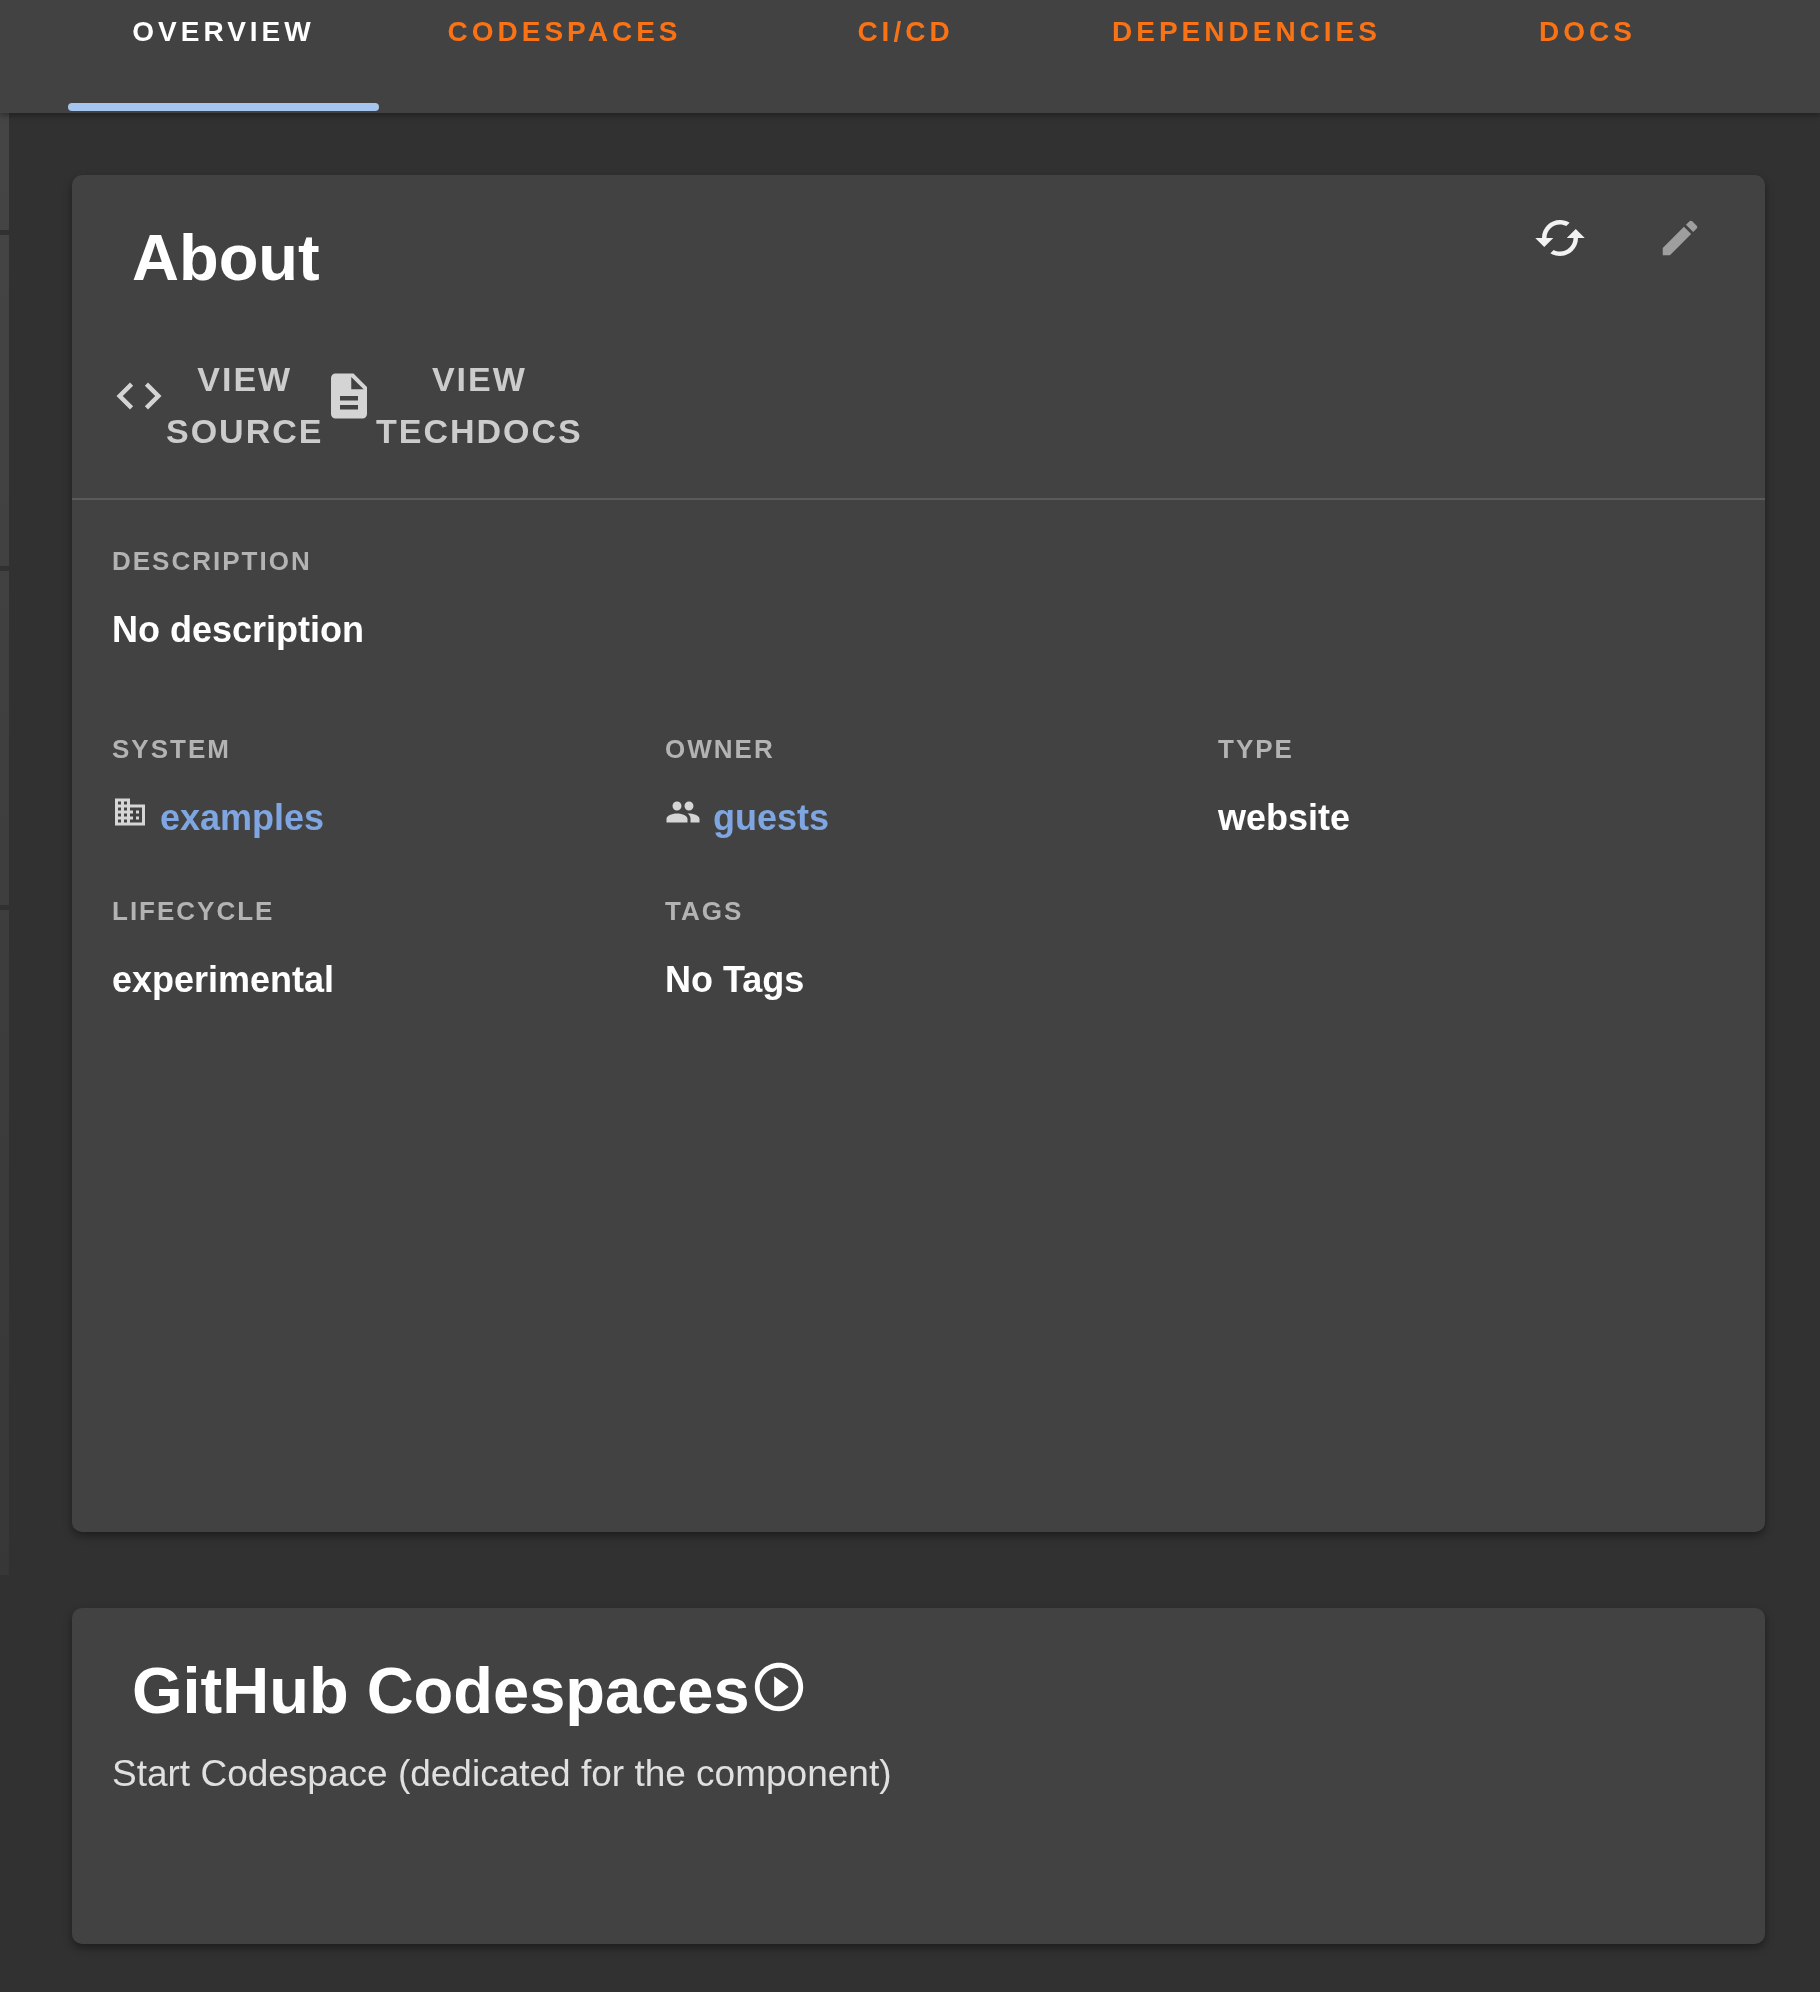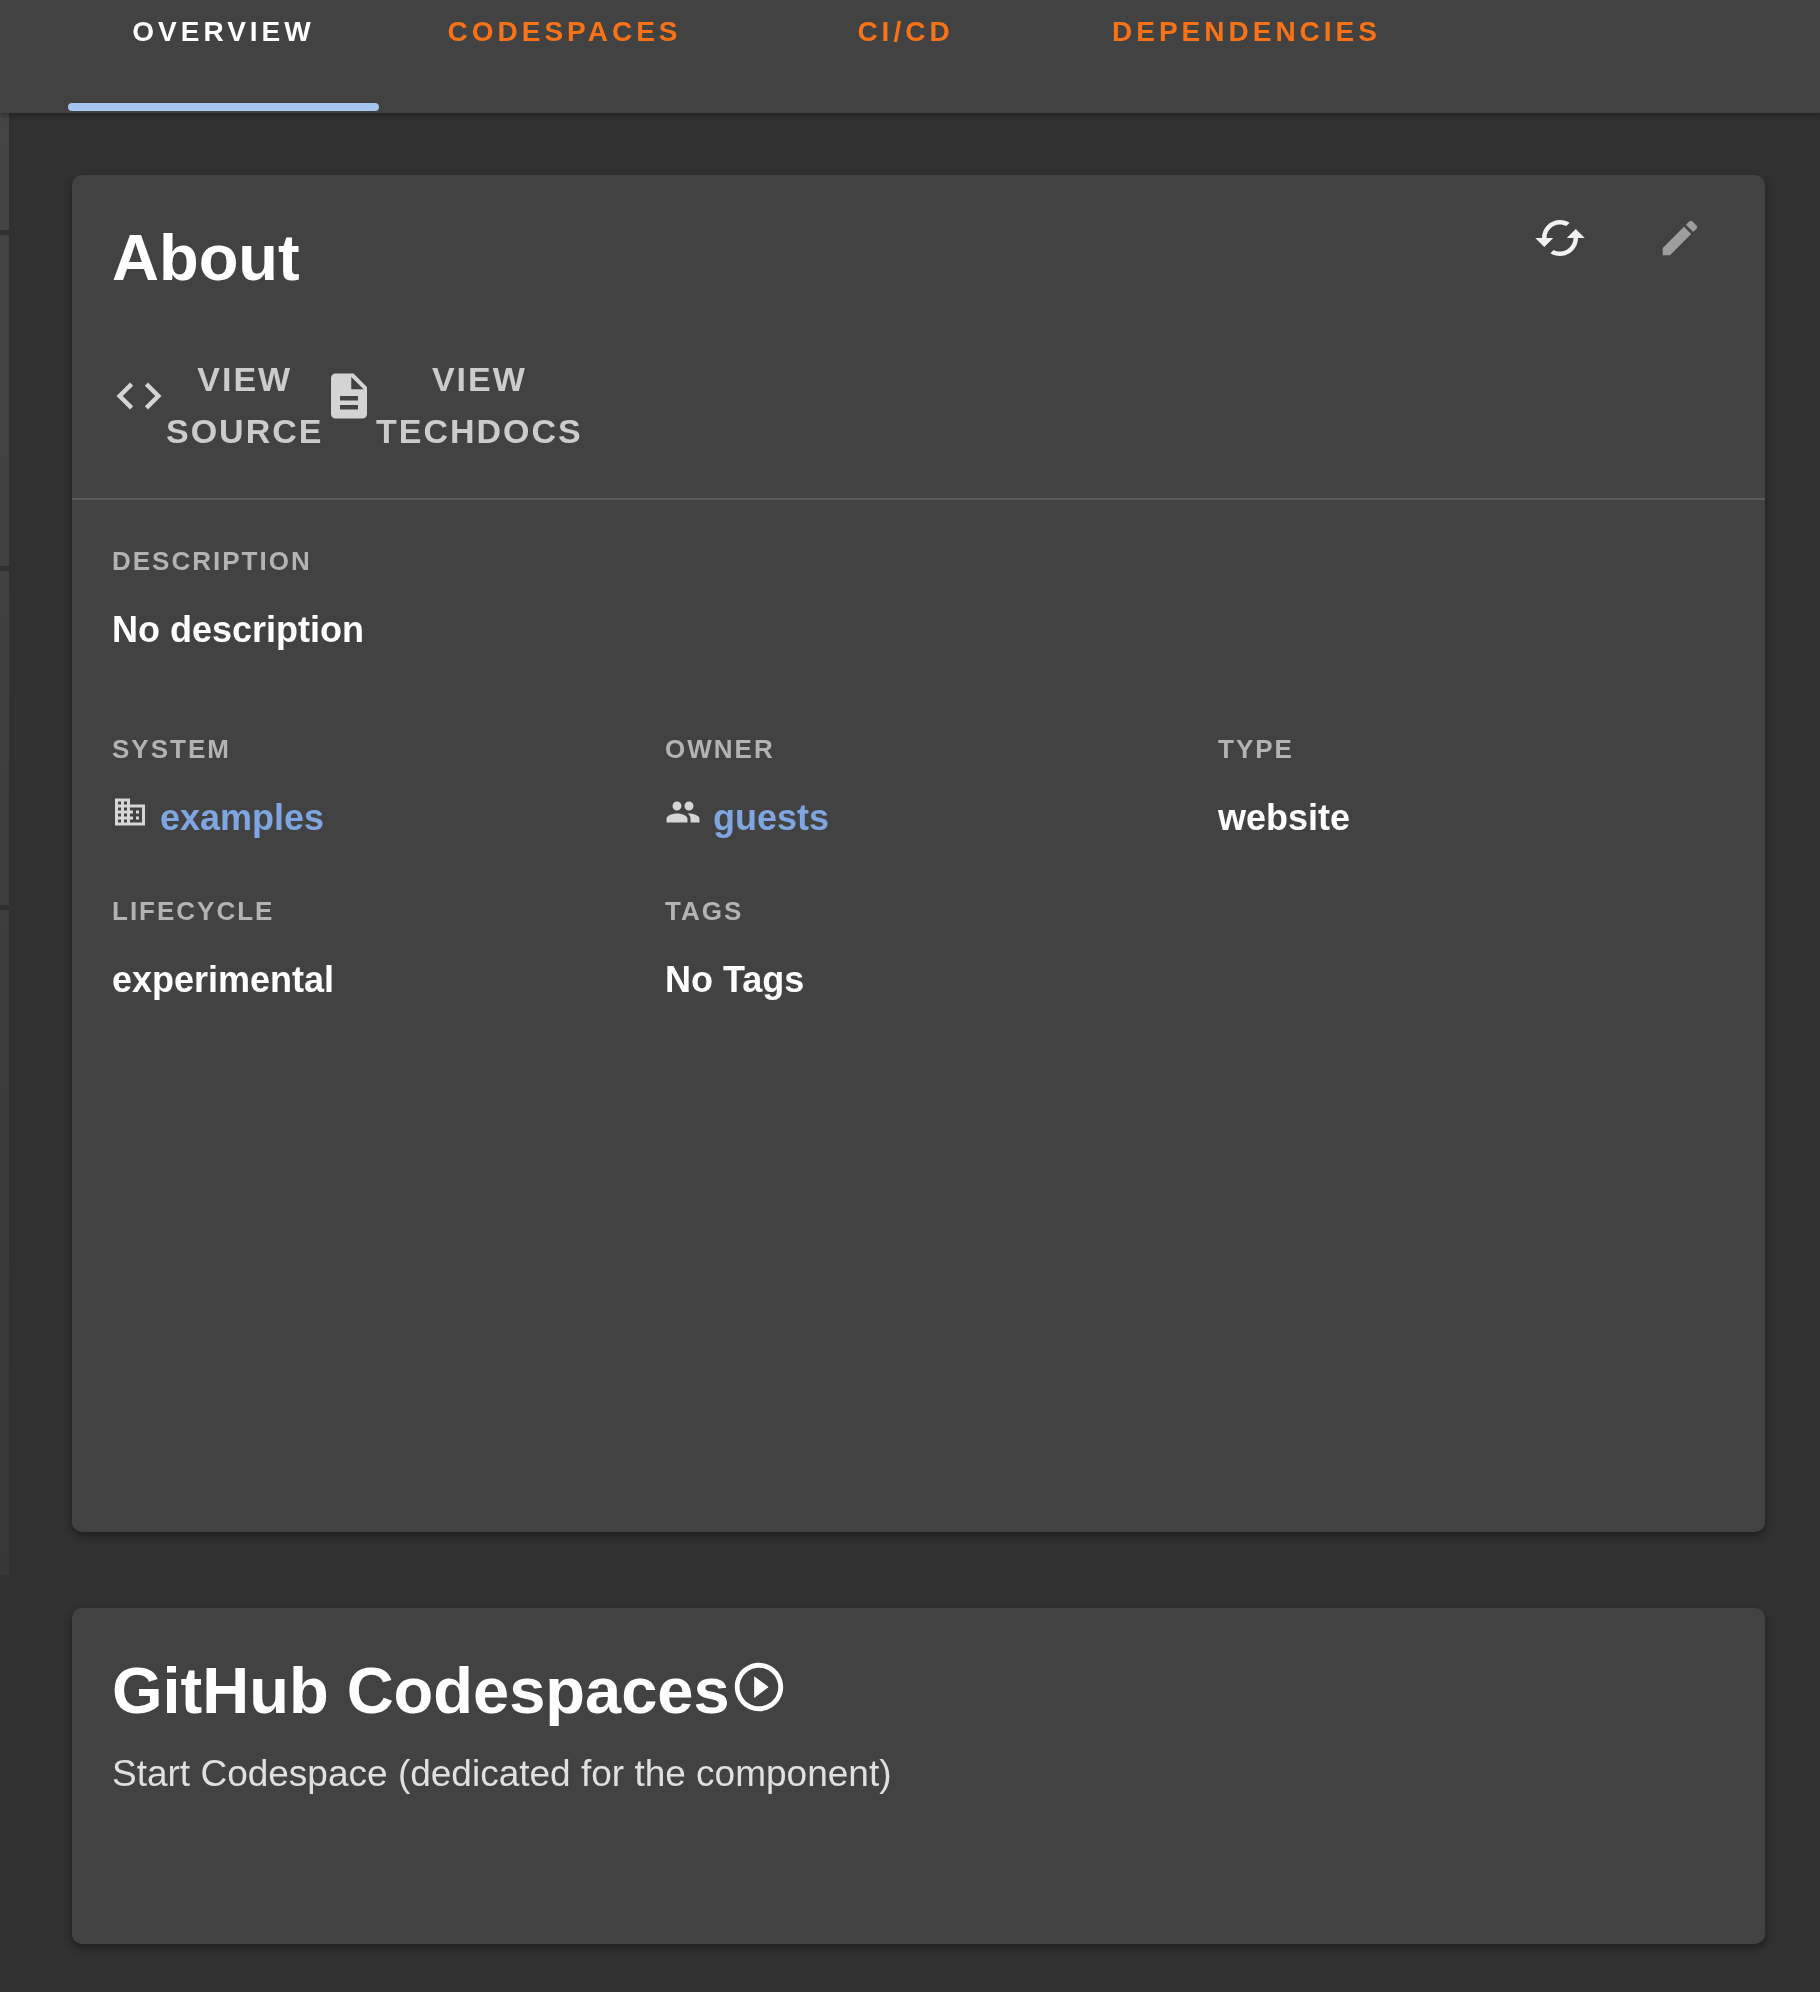--- a/index.html
+++ b/index.html
@@ -49,21 +49,21 @@
   .card {
     position: absolute; left: 72px;
     width: 1693px;
     background: #424242;
     border-radius: 10px;
     box-shadow: 0 4px 8px rgba(0,0,0,0.40);
   }
   .about-card { top: 175px; height: 1357px; }
   .codespaces-card { top: 1608px; height: 336px; }
 
-  .card-header { position: relative; padding: 44px 48px 0 40px; }
+  .card-header { position: relative; padding: 44px 48px 0 60px; }
   .card-title { font-size: 65px; line-height: 78px; font-weight: 700; color: #ffffff; }
 
   .header-actions {
     position: absolute; top: 36px; right: 62px;
     display: flex; align-items: center; gap: 70px;
   }
   .icon-btn { background: none; border: none; cursor: pointer; padding: 0; display: flex; }
   .refresh-btn svg { width: 54px; height: 54px; color: #f2f2f2; }
   .edit-btn svg { width: 46px; height: 46px; color: #9e9e9e; }
 
@@ -121,20 +121,21 @@
 </style>
 </head>
 <body>
 
 <div class="tabbar">
   <div class="tabs">
     <div class="tab active">OVERVIEW</div>
     <div class="tab">CODESPACES</div>
     <div class="tab">CI/CD</div>
     <div class="tab">DEPENDENCIES</div>
+    <div class="tab">DOCS</div>
     <div class="tab-indicator"></div>
   </div>
 </div>
 
 <div class="left-sliver">
   <div class="sliver-gap" style="top:117px"></div>
   <div class="sliver-gap" style="top:453px"></div>
   <div class="sliver-gap" style="top:792px"></div>
 </div>
 

